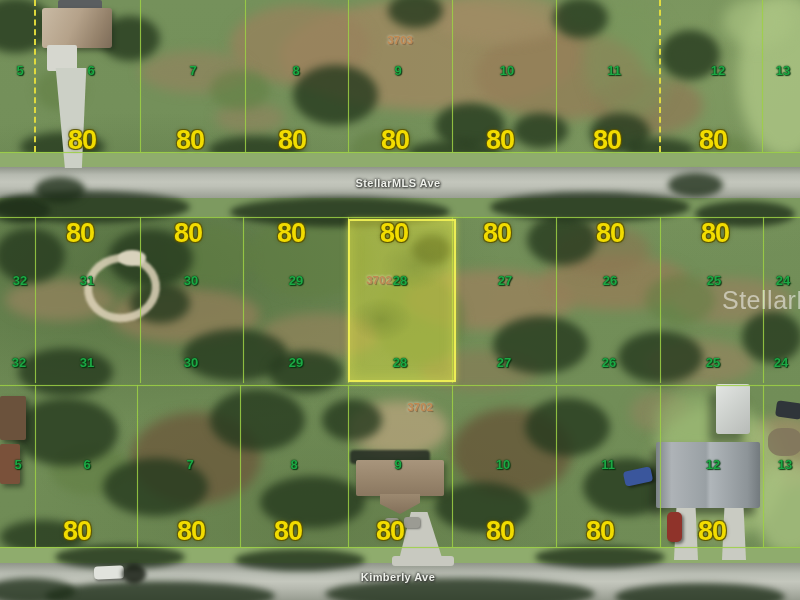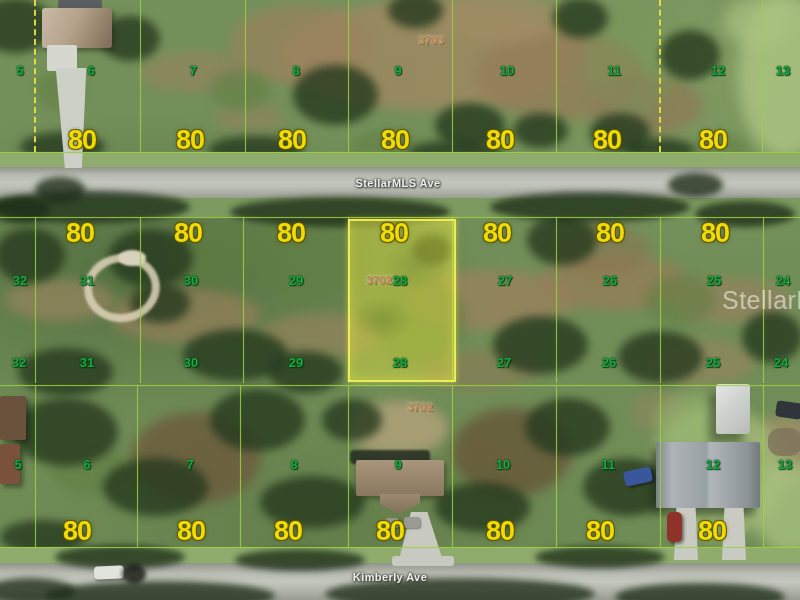--- a/index.html
+++ b/index.html
@@ -273,21 +273,21 @@
       <span class="lot-num" style="left: 614px; top: 70px;">11</span>
       <span class="lot-num" style="left: 718px; top: 70px;">12</span>
       <span class="lot-num" style="left: 783px; top: 70px;">13</span>
       <span class="lot-dim" style="left: 82px; top: 140px;">80</span>
       <span class="lot-dim" style="left: 190px; top: 140px;">80</span>
       <span class="lot-dim" style="left: 292px; top: 140px;">80</span>
       <span class="lot-dim" style="left: 395px; top: 140px;">80</span>
       <span class="lot-dim" style="left: 500px; top: 140px;">80</span>
       <span class="lot-dim" style="left: 607px; top: 140px;">80</span>
       <span class="lot-dim" style="left: 713px; top: 140px;">80</span>
-      <span class="pid" style="left: 431px; top: 40px;">3703</span>
+      <span class="pid" style="left: 400px; top: 40px;">3703</span>
       <span class="lot-num" style="left: 20px; top: 280px;">32</span>
       <span class="lot-num" style="left: 87px; top: 280px;">31</span>
       <span class="lot-num" style="left: 191px; top: 280px;">30</span>
       <span class="lot-num" style="left: 296px; top: 280px;">29</span>
       <span class="lot-num" style="left: 400px; top: 280px;">28</span>
       <span class="lot-num" style="left: 505px; top: 280px;">27</span>
       <span class="lot-num" style="left: 610px; top: 280px;">26</span>
       <span class="lot-num" style="left: 714px; top: 280px;">25</span>
       <span class="lot-num" style="left: 783px; top: 280px;">24</span>
       <span class="lot-num" style="left: 19px; top: 362px;">32</span>
@@ -320,16 +320,16 @@
       <span class="lot-dim" style="left: 191px; top: 531px;">80</span>
       <span class="lot-dim" style="left: 288px; top: 531px;">80</span>
       <span class="lot-dim" style="left: 390px; top: 531px;">80</span>
       <span class="lot-dim" style="left: 500px; top: 531px;">80</span>
       <span class="lot-dim" style="left: 600px; top: 531px;">80</span>
       <span class="lot-dim" style="left: 712px; top: 531px;">80</span>
       <span class="pid" style="left: 420px; top: 407px;">3702</span>
     </div>
 
   <span class="road-label" style="left:398px;top:183px;">StellarMLS Ave</span>
-  <span class="road-label" style="left:390px;top:577px;">Kimberly Ave</span>
+  <span class="road-label" style="left:398px;top:577px;">Kimberly Ave</span>
 
   <span id="watermark">StellarMLS</span>
 </div>
 
 </body></html>

